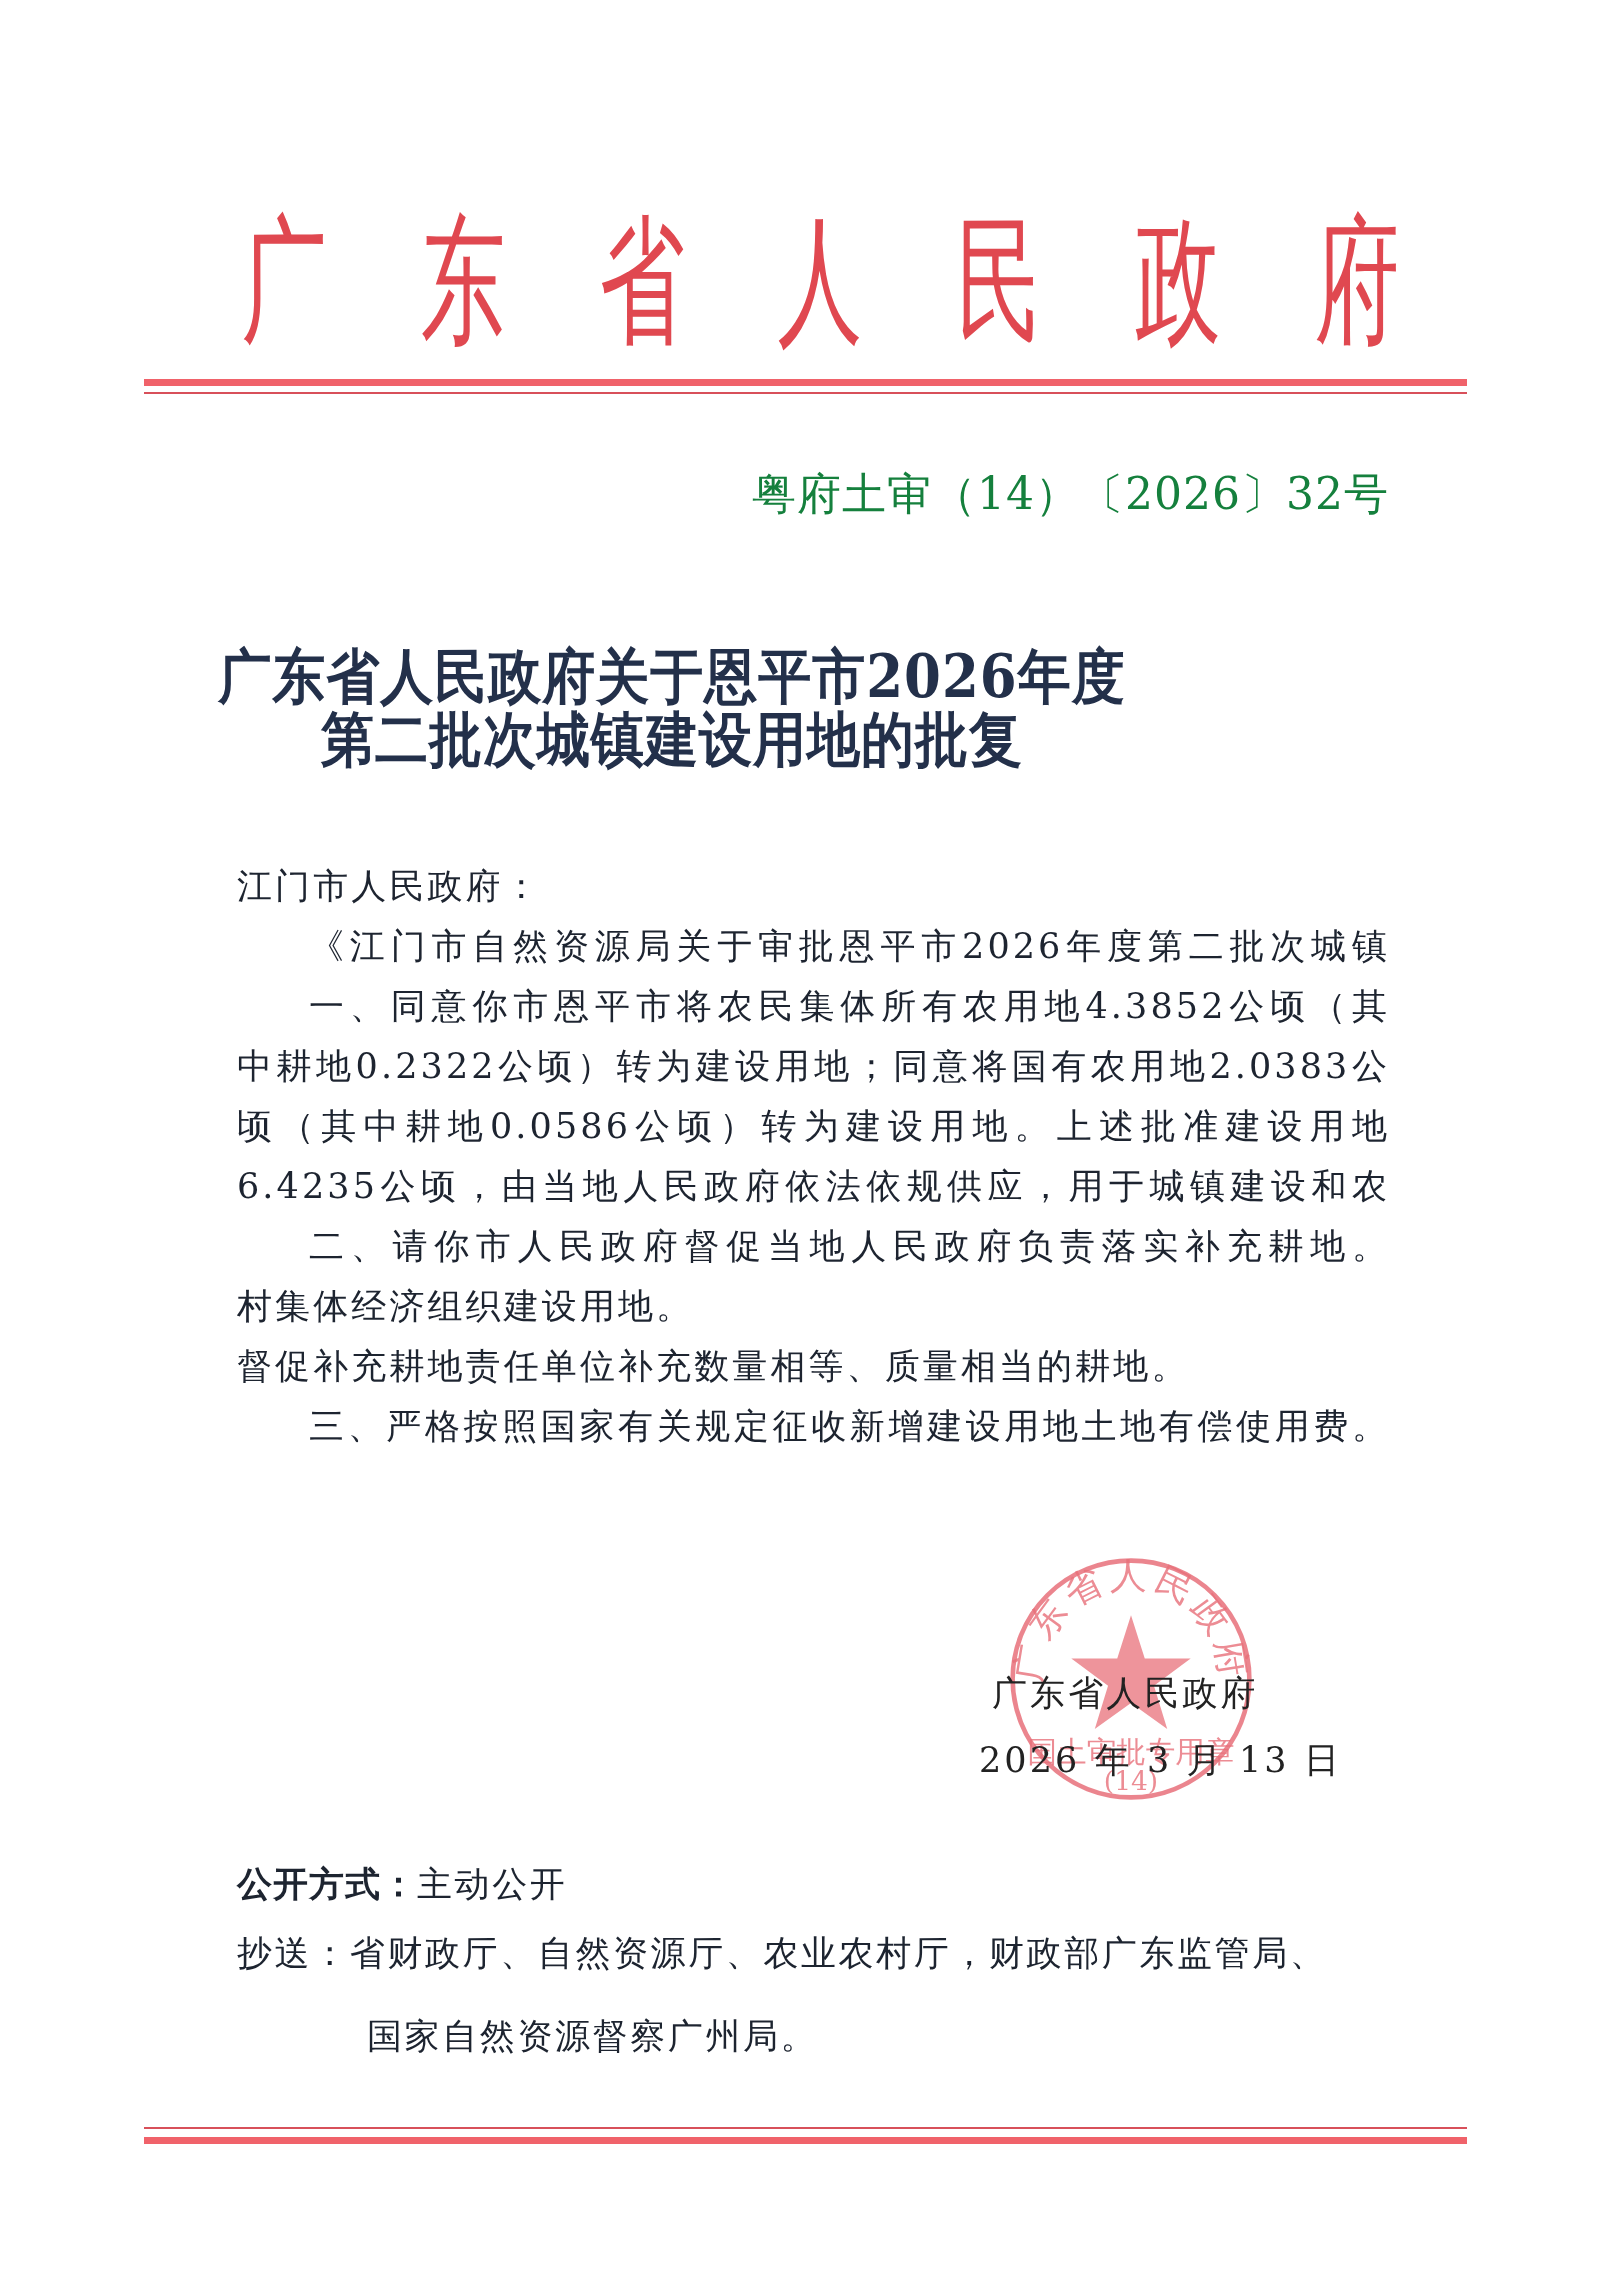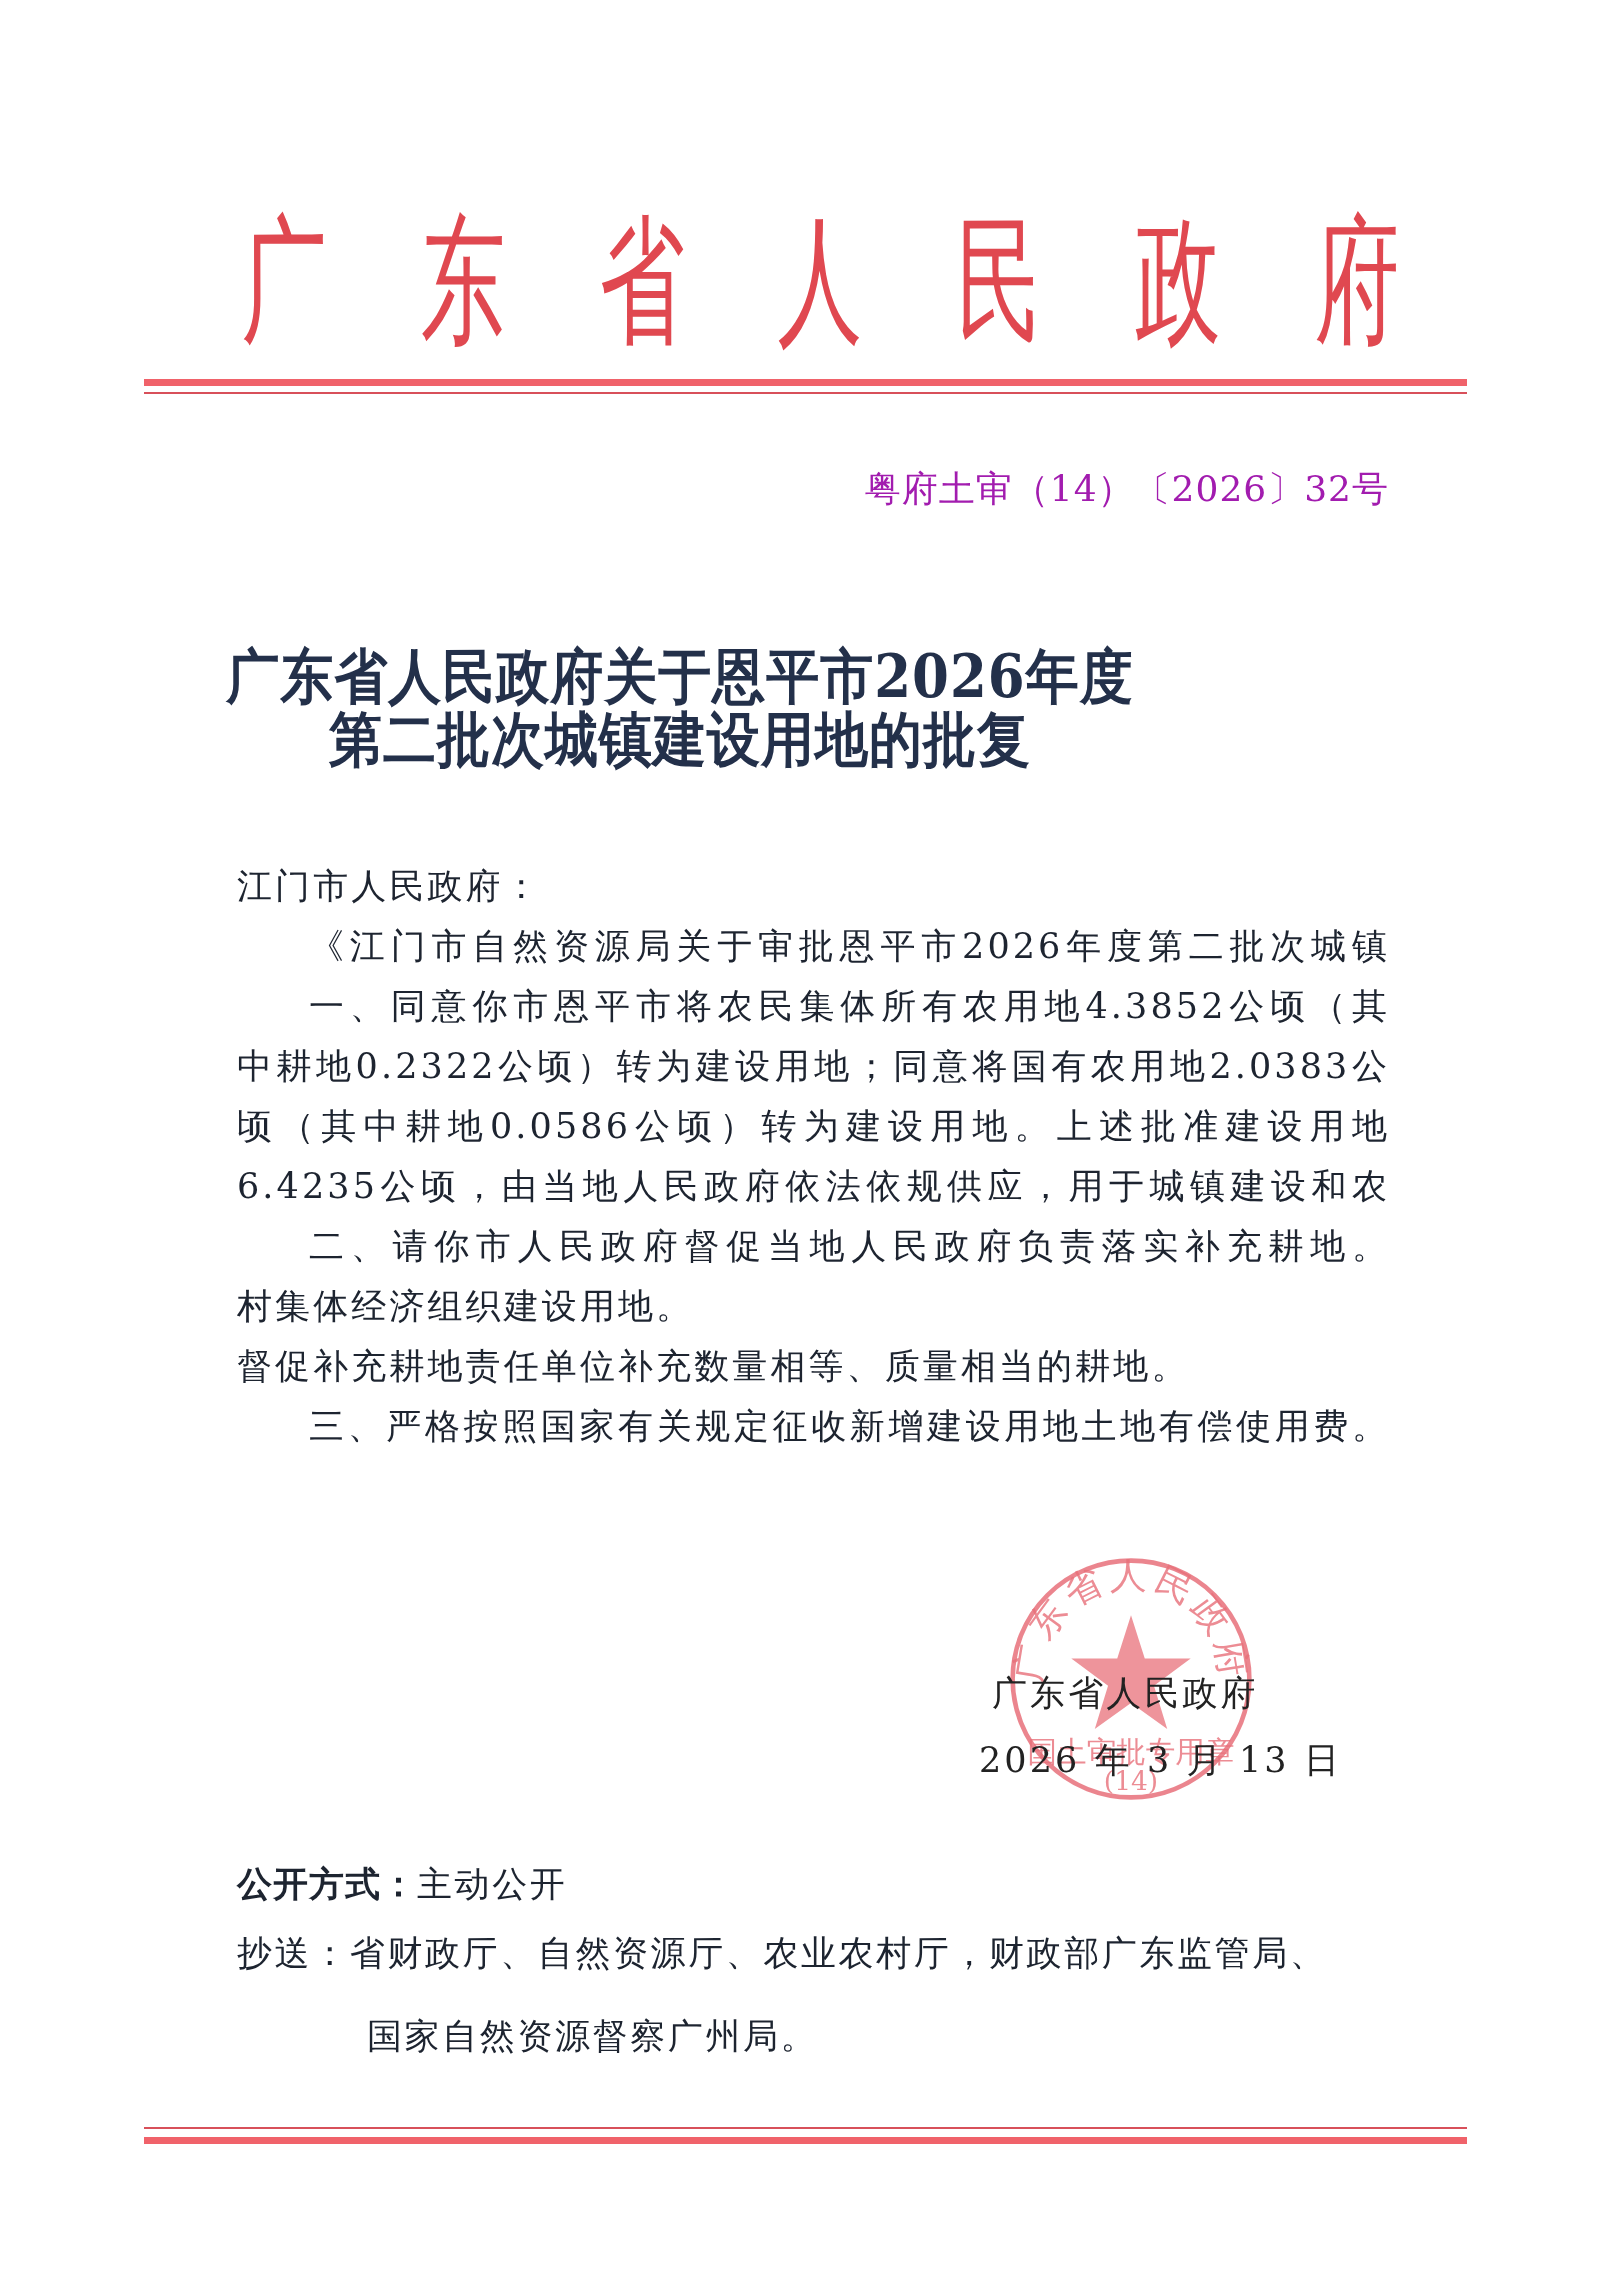--- a/index.html
+++ b/index.html
@@ -6,22 +6,22 @@
   body { width: 1622px; height: 2295px; position: relative; overflow: hidden;
          font-family: "DejaVu Serif", "Liberation Serif", serif; color: #1d2430; }
   .abs { position: absolute; }
   .masthead { left: 225px; top: 204px; width: 1191px; height: 153px;
               display: flex; justify-content: space-between; align-items: center;
               color: #e04850; font-family: "DejaVu Serif", serif; font-size: 118px;
               line-height: 1; transform: scaleY(1.18); transform-origin: center; }
   .masthead span { display: inline-block; transform: scaleX(0.72); font-weight: normal; }
   .rule-thick { left: 144px; width: 1323px; height: 6.6px; background: #f0626a; }
   .rule-thin { left: 144px; width: 1323px; height: 2px; background: #d8505a; }
-  .docno { right: 233px; top: 465px; font-size: 36px; letter-spacing: 1px; color: #a21caf; white-space: nowrap; }
-  .title { left: 8px; width: 1344px; text-align: center; font-size: 53px; font-weight: bold;
+  .docno { right: 233px; top: 465px; font-size: 44px; letter-spacing: 1px; color: #15803d; white-space: nowrap; }
+  .title { left: 0; width: 1344px; text-align: center; font-size: 53px; font-weight: bold;
            color: #23304a; letter-spacing: 1px; line-height: 1.18; }
   .title div { transform: scaleY(1.12); }
   .body { left: 237px; width: 1153px; font-size: 35px; line-height: 60px;
           letter-spacing: 3.1px; color: #1d2430; }
   .line { display: block; white-space: nowrap; text-align: justify; text-align-last: justify; }
   .line.last { text-align-last: left; }
   .sign { left: 979px; font-size: 35px; letter-spacing: 3.1px; color: #222; white-space: nowrap; }
   .seal { left: 1006px; top: 1554px; width: 250px; height: 250px; }
   .footer { left: 237px; font-size: 35px; color: #1d2430; letter-spacing: 2.6px; white-space: nowrap; }
   .footer .label { font-family: "DejaVu Sans", sans-serif; font-weight: bold; letter-spacing: 1px; }

